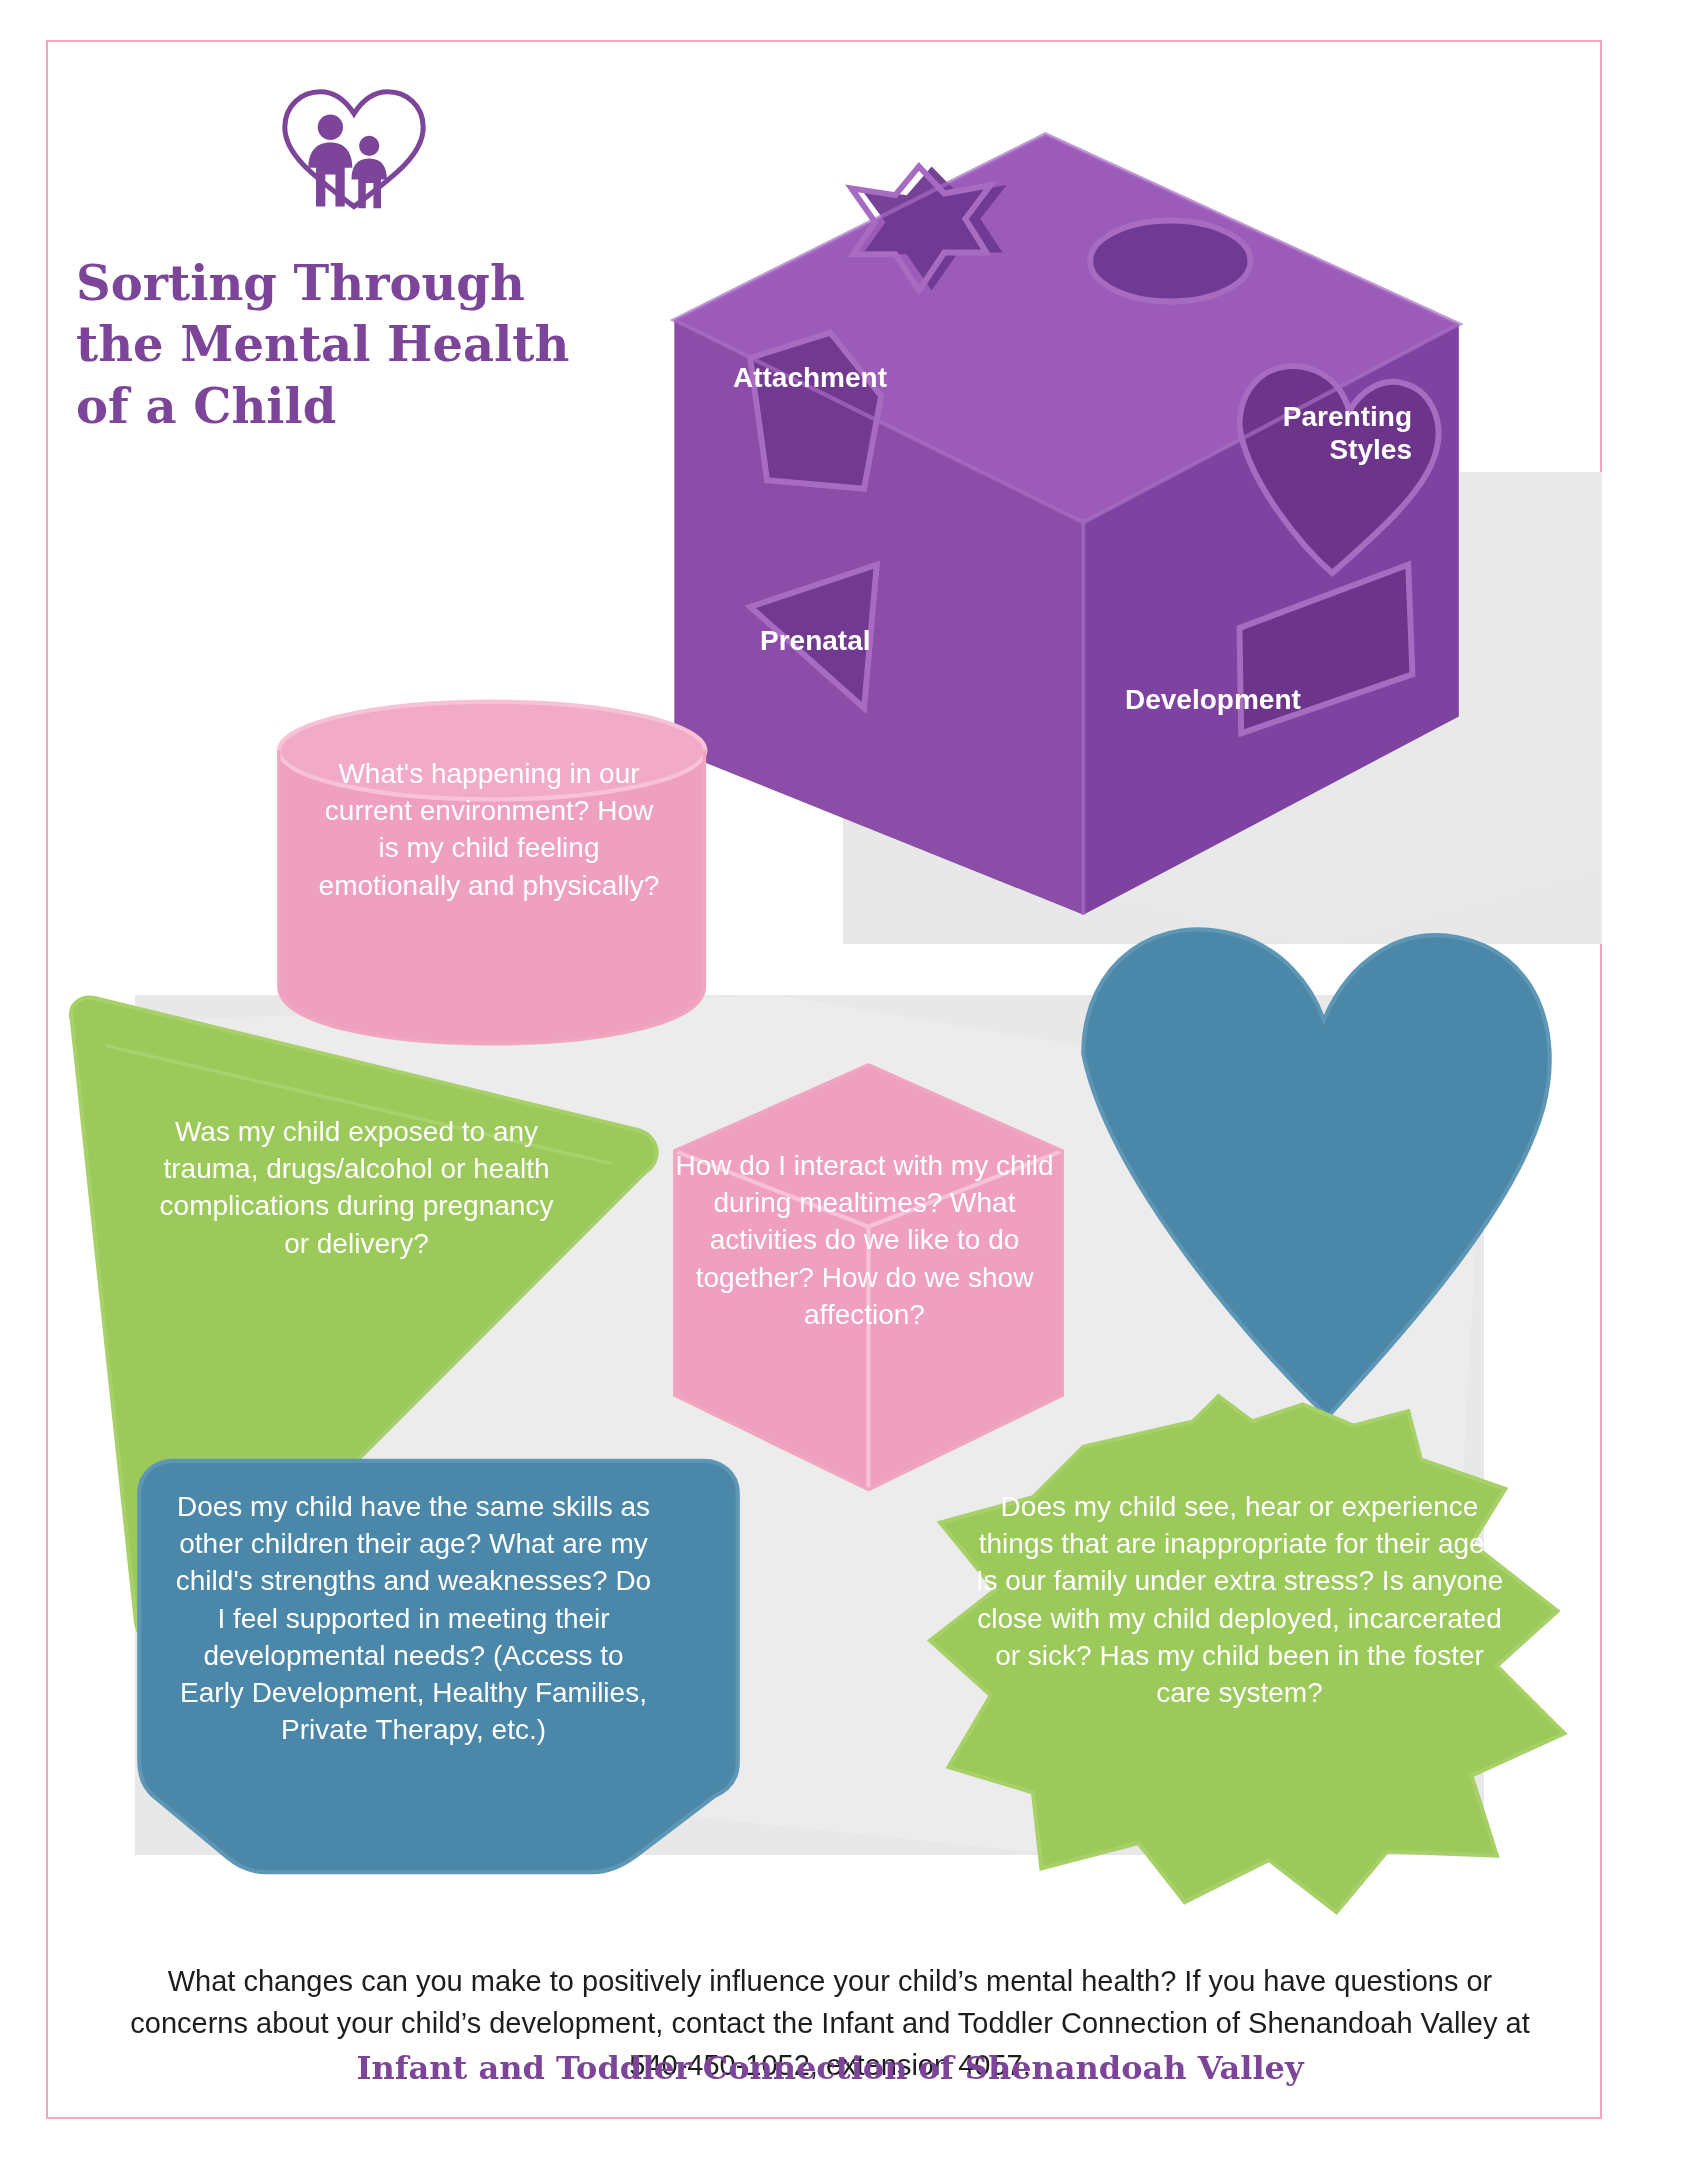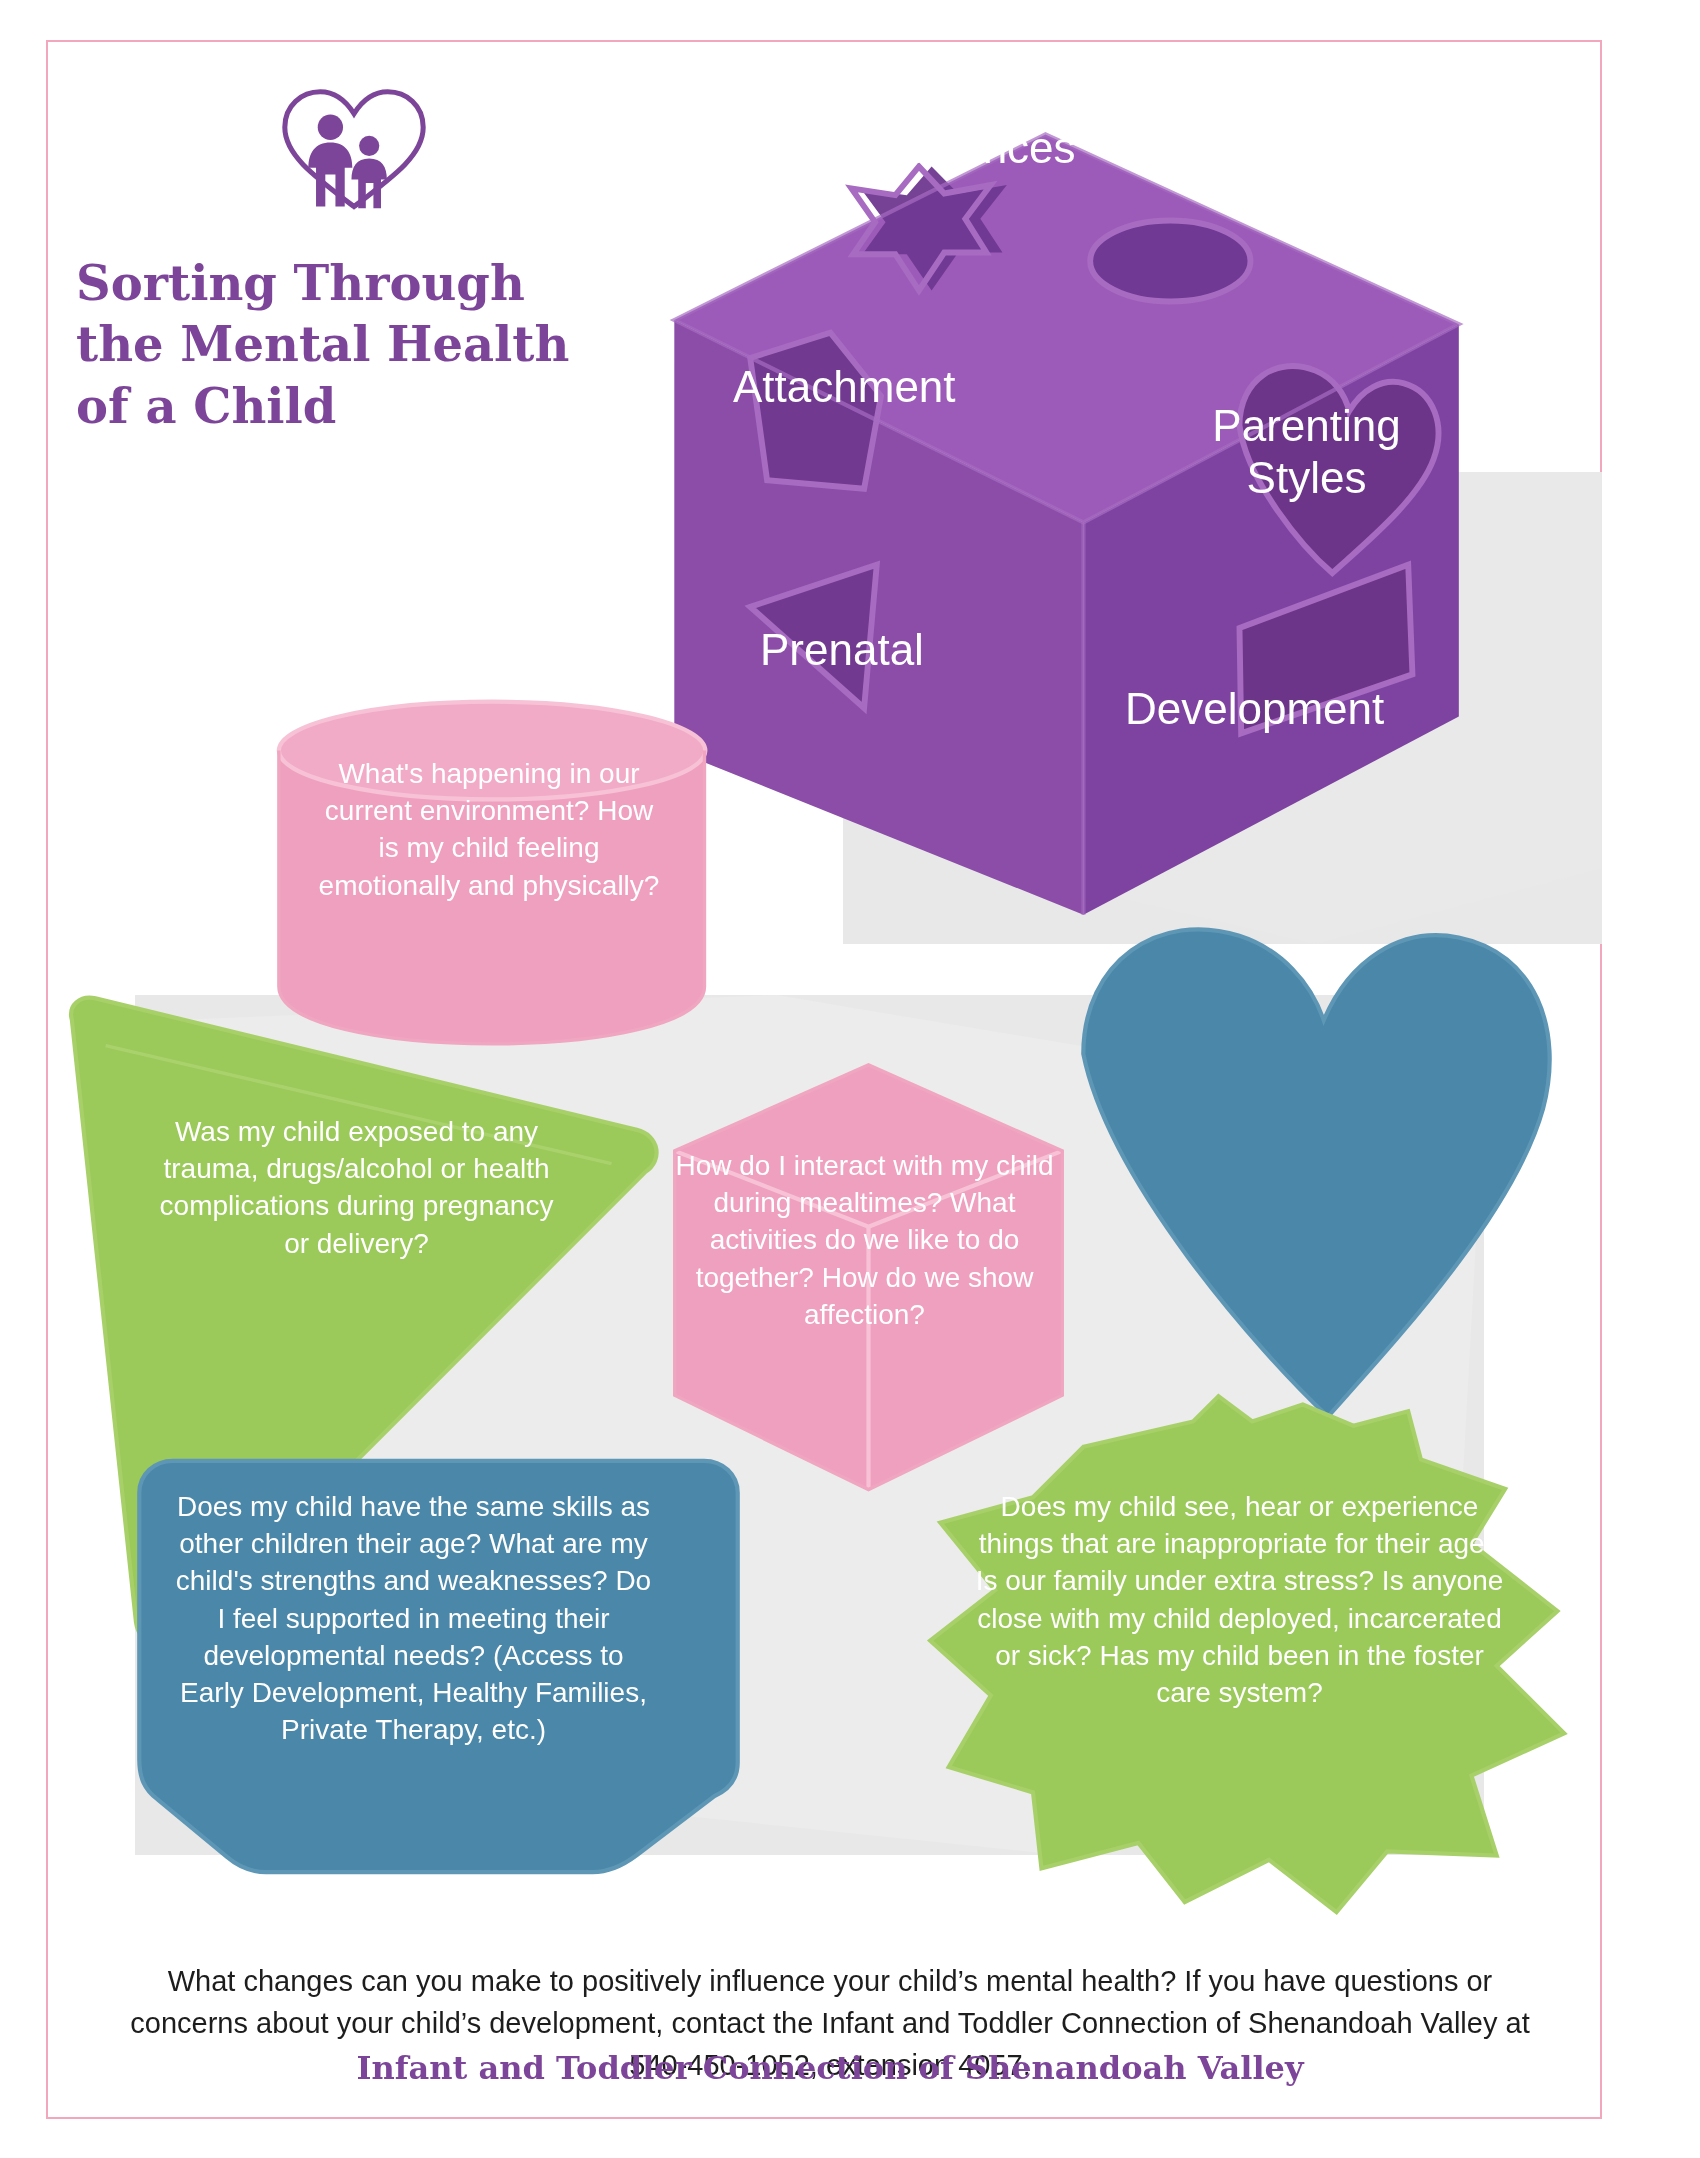--- a/index.html
+++ b/index.html
@@ -72,24 +72,25 @@
     font-family: "DejaVu Serif", serif;
     font-weight: 700;
     font-size: 32px;
   }
 
   
   .cube-wrap { position: absolute; left: 649px; top: 126px; width: 852px; height: 852px; }
   .cube-label {
     position: absolute;
     color: #ffffff;
-    font-size: 44px;
+    font-size: 28px;
     line-height: 1.18;
-    text-align: center;
+    text-align: right;
     white-space: nowrap;
+    font-weight: bold;
   }
 
   
   .shape-text {
     position: absolute;
     color: #ffffff;
     font-size: 28px;
     line-height: 1.33;
     text-align: center;
   }

